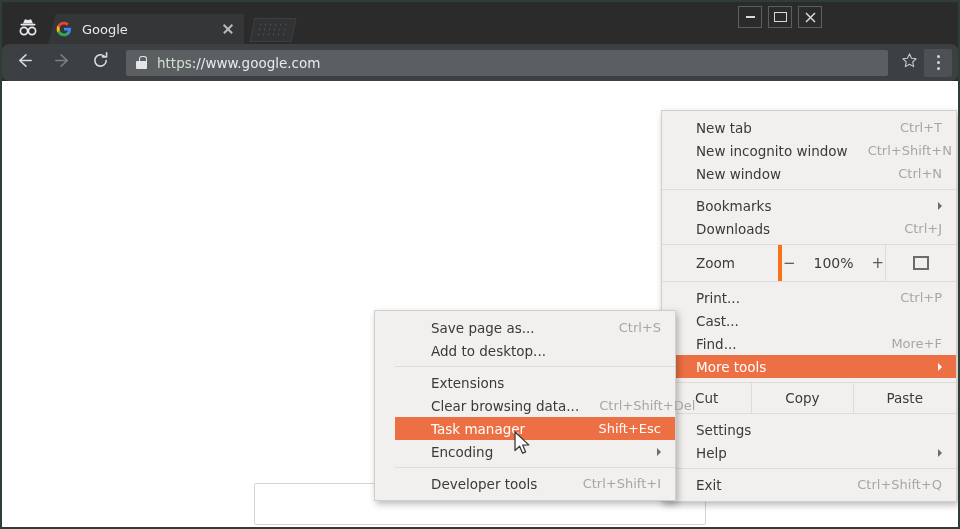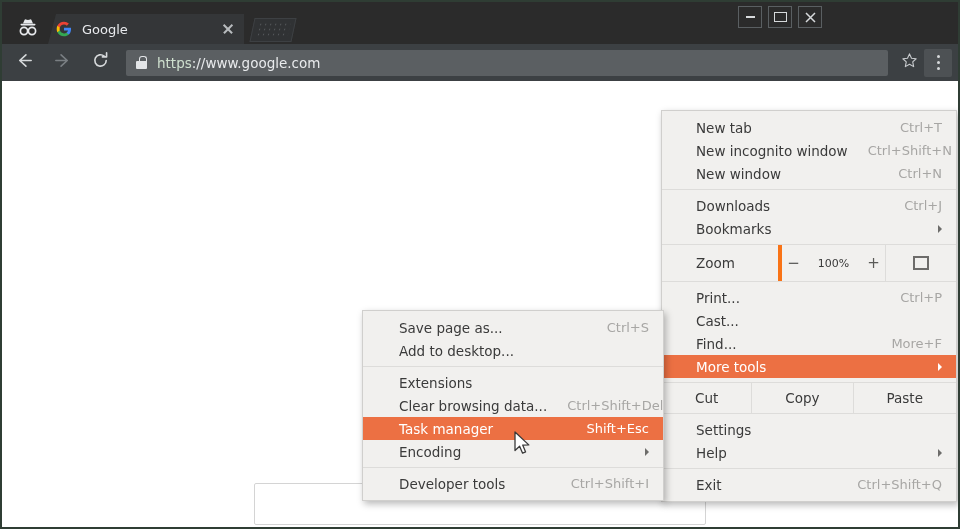--- a/index.html
+++ b/index.html
@@ -128,20 +128,21 @@
 
   
   .toolbar {
     position: absolute;
     left: 0; top: 42px;
     width: 956px;
     height: 37px;
     background: #3c4043;
     display: flex;
     align-items: center;
+    border-radius: 7px;
   }
   .navbtn {
     width: 32px; height: 32px;
     margin-left: 6px;
     display: flex;
     align-items: center;
     justify-content: center;
     flex: 0 0 auto;
   }
   .omnibox {
@@ -301,21 +302,21 @@
   }
   .zoomrow .z-ctrl {
     flex: 1 1 auto;
     display: flex;
     align-items: center;
     justify-content: center;
     gap: 18px;
     border-right: 1px solid #dddcda;
   }
   .zoomrow .z-ctrl .sign { font-size: 15px; color: #5a5a58; }
-  .zoomrow .z-ctrl .pct { font-size: 11px; color: #3a3a3a; text-align: center; }
+  .zoomrow .z-ctrl .pct { font-size: 14px; color: #3a3a3a; text-align: center; }
   .zoomrow .z-full {
     width: 70px;
     display: flex;
     align-items: center;
     justify-content: center;
   }
   .fs-icon {
     width: 16px; height: 14px;
     position: relative;
   }
@@ -350,22 +351,23 @@
     display: flex;
     align-items: center;
     justify-content: center;
     border-right: 1px solid #dddcda;
     text-align: center;
   }
   .editrow .e-act:last-child { border-right: none; }
 
   
   #more-tools-menu {
-    left: 360px; top: 308px;
+    left: 372px; top: 308px;
     width: 302px;
+    padding-left: 20px;
   }
   #more-tools-menu .mi { padding: 0 14px 0 36px; }
 
   
   .cursor {
     position: absolute;
     left: 512px; top: 429px;
     z-index: 60;
     pointer-events: none;
   }
@@ -510,27 +512,27 @@
     </div>
 
     <div class="mi">
       <span class="lbl">New window</span>
       <span class="acc">Ctrl+N</span>
     </div>
 
     <div class="sep"></div>
 
     <div class="mi">
+      <span class="lbl">Bookmarks</span>
+      <span class="arrow"></span>
+    </div>
+
+    <div class="mi">
       <span class="lbl">Downloads</span>
       <span class="acc">Ctrl+J</span>
-    </div>
-
-    <div class="mi">
-      <span class="lbl">Bookmarks</span>
-      <span class="arrow"></span>
     </div>
 
     <div class="zoomrow">
       <div class="z-label">Zoom</div>
       <div class="z-ctrl">
         <span class="sign">−</span>
         <span class="pct">100%</span>
         <span class="sign">+</span>
       </div>
       <div class="z-full">

